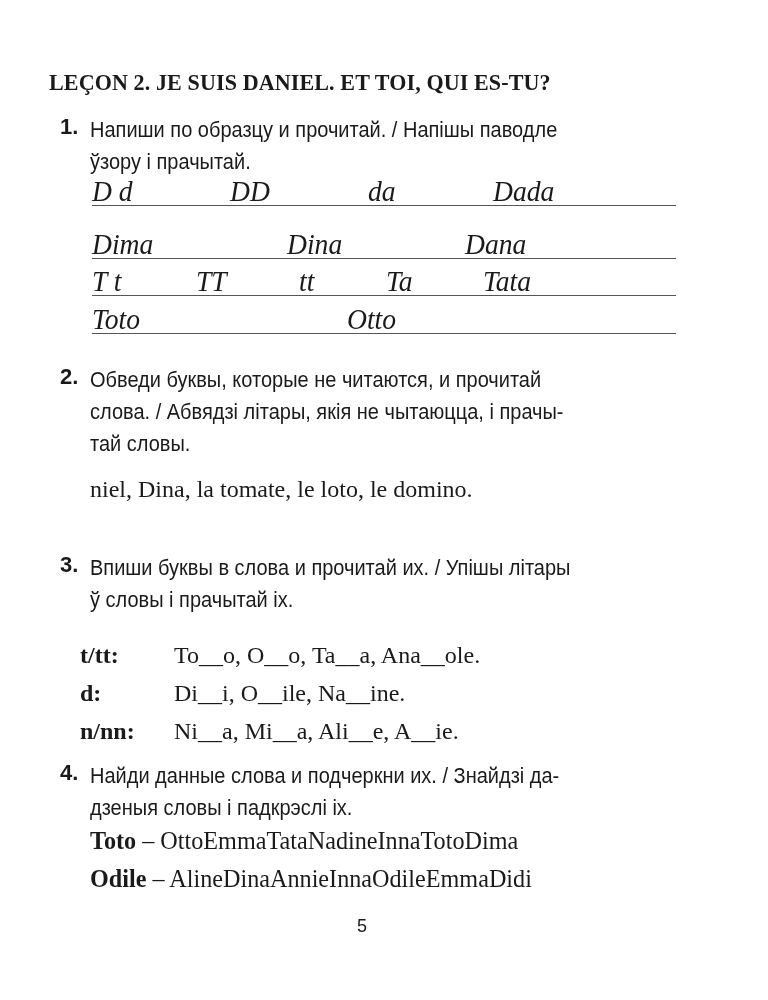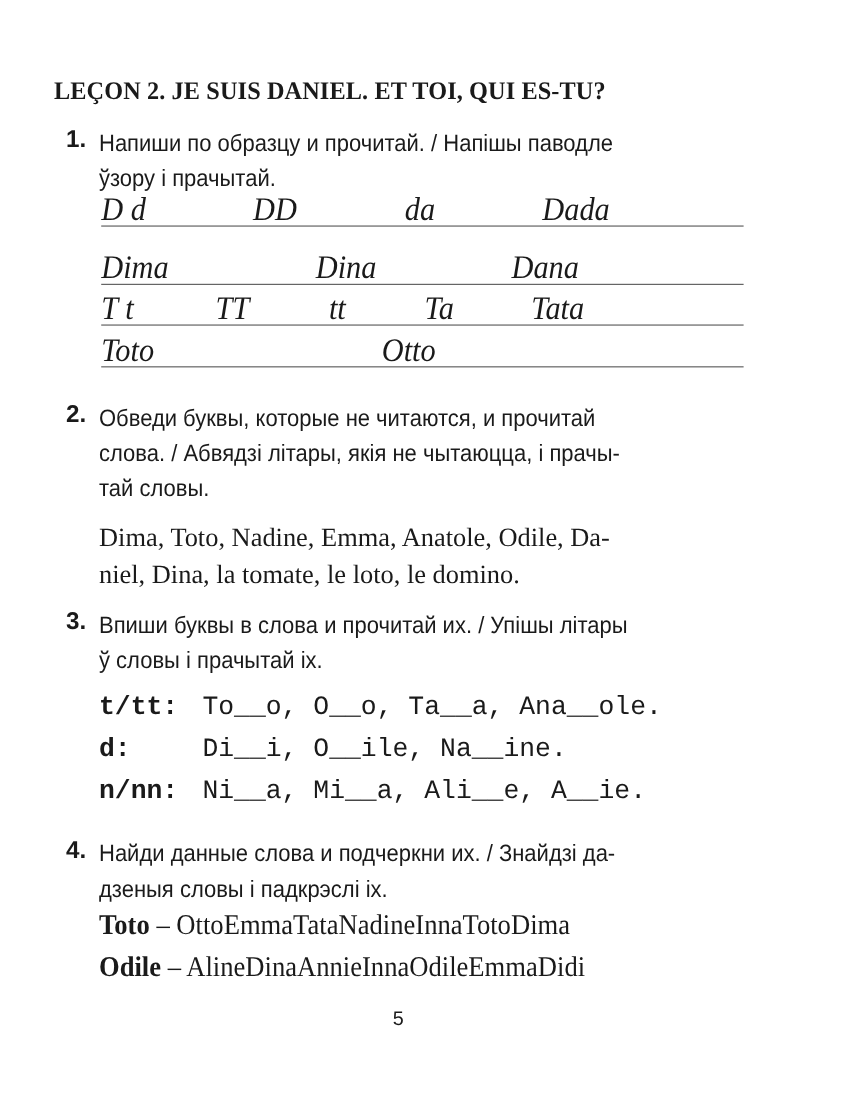--- a/index.html
+++ b/index.html
@@ -4,21 +4,21 @@
 <style>
   html, body { margin:0; padding:0; background:#ffffff; }
   body { width:768px; height:1000px; position:relative; overflow:hidden; color:#1a1a1a; }
   .title { position:absolute; left:49px; top:70px; font-family:"Liberation Serif", serif; font-weight:bold; font-size:23px; letter-spacing:0.1px; white-space:nowrap; transform:scaleX(0.96); transform-origin:left; }
   .ex { position:absolute; left:60px; width:640px; }
   .num { position:absolute; left:0; top:0; font-family:"Liberation Sans", sans-serif; font-weight:bold; font-size:22px; }
   .instr { margin-left:30px; font-family:"Liberation Sans", sans-serif; font-size:21.5px; line-height:32px; transform:scaleX(0.93); transform-origin:left; width:680px; }
   .serif { font-family:"Liberation Serif", serif; font-size:24px; }
   .hw-line { position:absolute; left:92px; width:584px; height:37px; border-bottom:1.6px solid #555; }
   .hw-word { position:absolute; bottom:-3px; font-family:"Liberation Serif", serif; font-style:italic; font-size:30px; color:#1a1a1a; white-space:nowrap; transform:scaleX(0.92); transform-origin:left; }
-  .fill-row { position:absolute; left:90px; font-family:Liberation Mono, monospace; font-size:24px; white-space:nowrap; }
+  .fill-row { position:absolute; left:80px; font-family:Liberation Serif, serif; font-size:24px; white-space:nowrap;margin-top:12px; }
   .fill-label { display:inline-block; width:94px; font-weight:bold; }
   .find-row { position:absolute; left:90px; font-family:"Liberation Serif", serif; font-size:26px; white-space:nowrap; transform:scaleX(0.93); transform-origin:left; }
   .find-row b { font-weight:bold; }
   .page-num { position:absolute; left:357px; top:916px; font-family:"Liberation Sans", sans-serif; font-size:18px; }
 </style>
 </head>
 <body>
 
 <div class="title">LEÇON 2. JE SUIS DANIEL. ET TOI, QUI ES-TU?</div>
 
@@ -54,21 +54,20 @@
 </div>
 
 <div class="ex" style="top:364px;">
   <span class="num">2.</span>
   <div class="instr">
     <div>Обведи буквы, которые не читаются, и прочитай</div>
     <div>слова. / Абвядзі літары, якія не чытаюцца, і прачы-</div>
     <div>тай словы.</div>
   </div>
   <div class="serif" style="margin-left:30px; margin-top:12px; line-height:34px; white-space:nowrap;">
-    <div>Dima, Toto, Nadine, Emma, Anatole, Odile, Da-</div>
     <div>niel, Dina, la tomate, le loto, le domino.</div>
   </div>
 </div>
 
 <div class="ex" style="top:552px;">
   <span class="num">3.</span>
   <div class="instr">
     <div>Впиши буквы в слова и прочитай их. / Упішы літары</div>
     <div>ў словы і прачытай іх.</div>
   </div>

